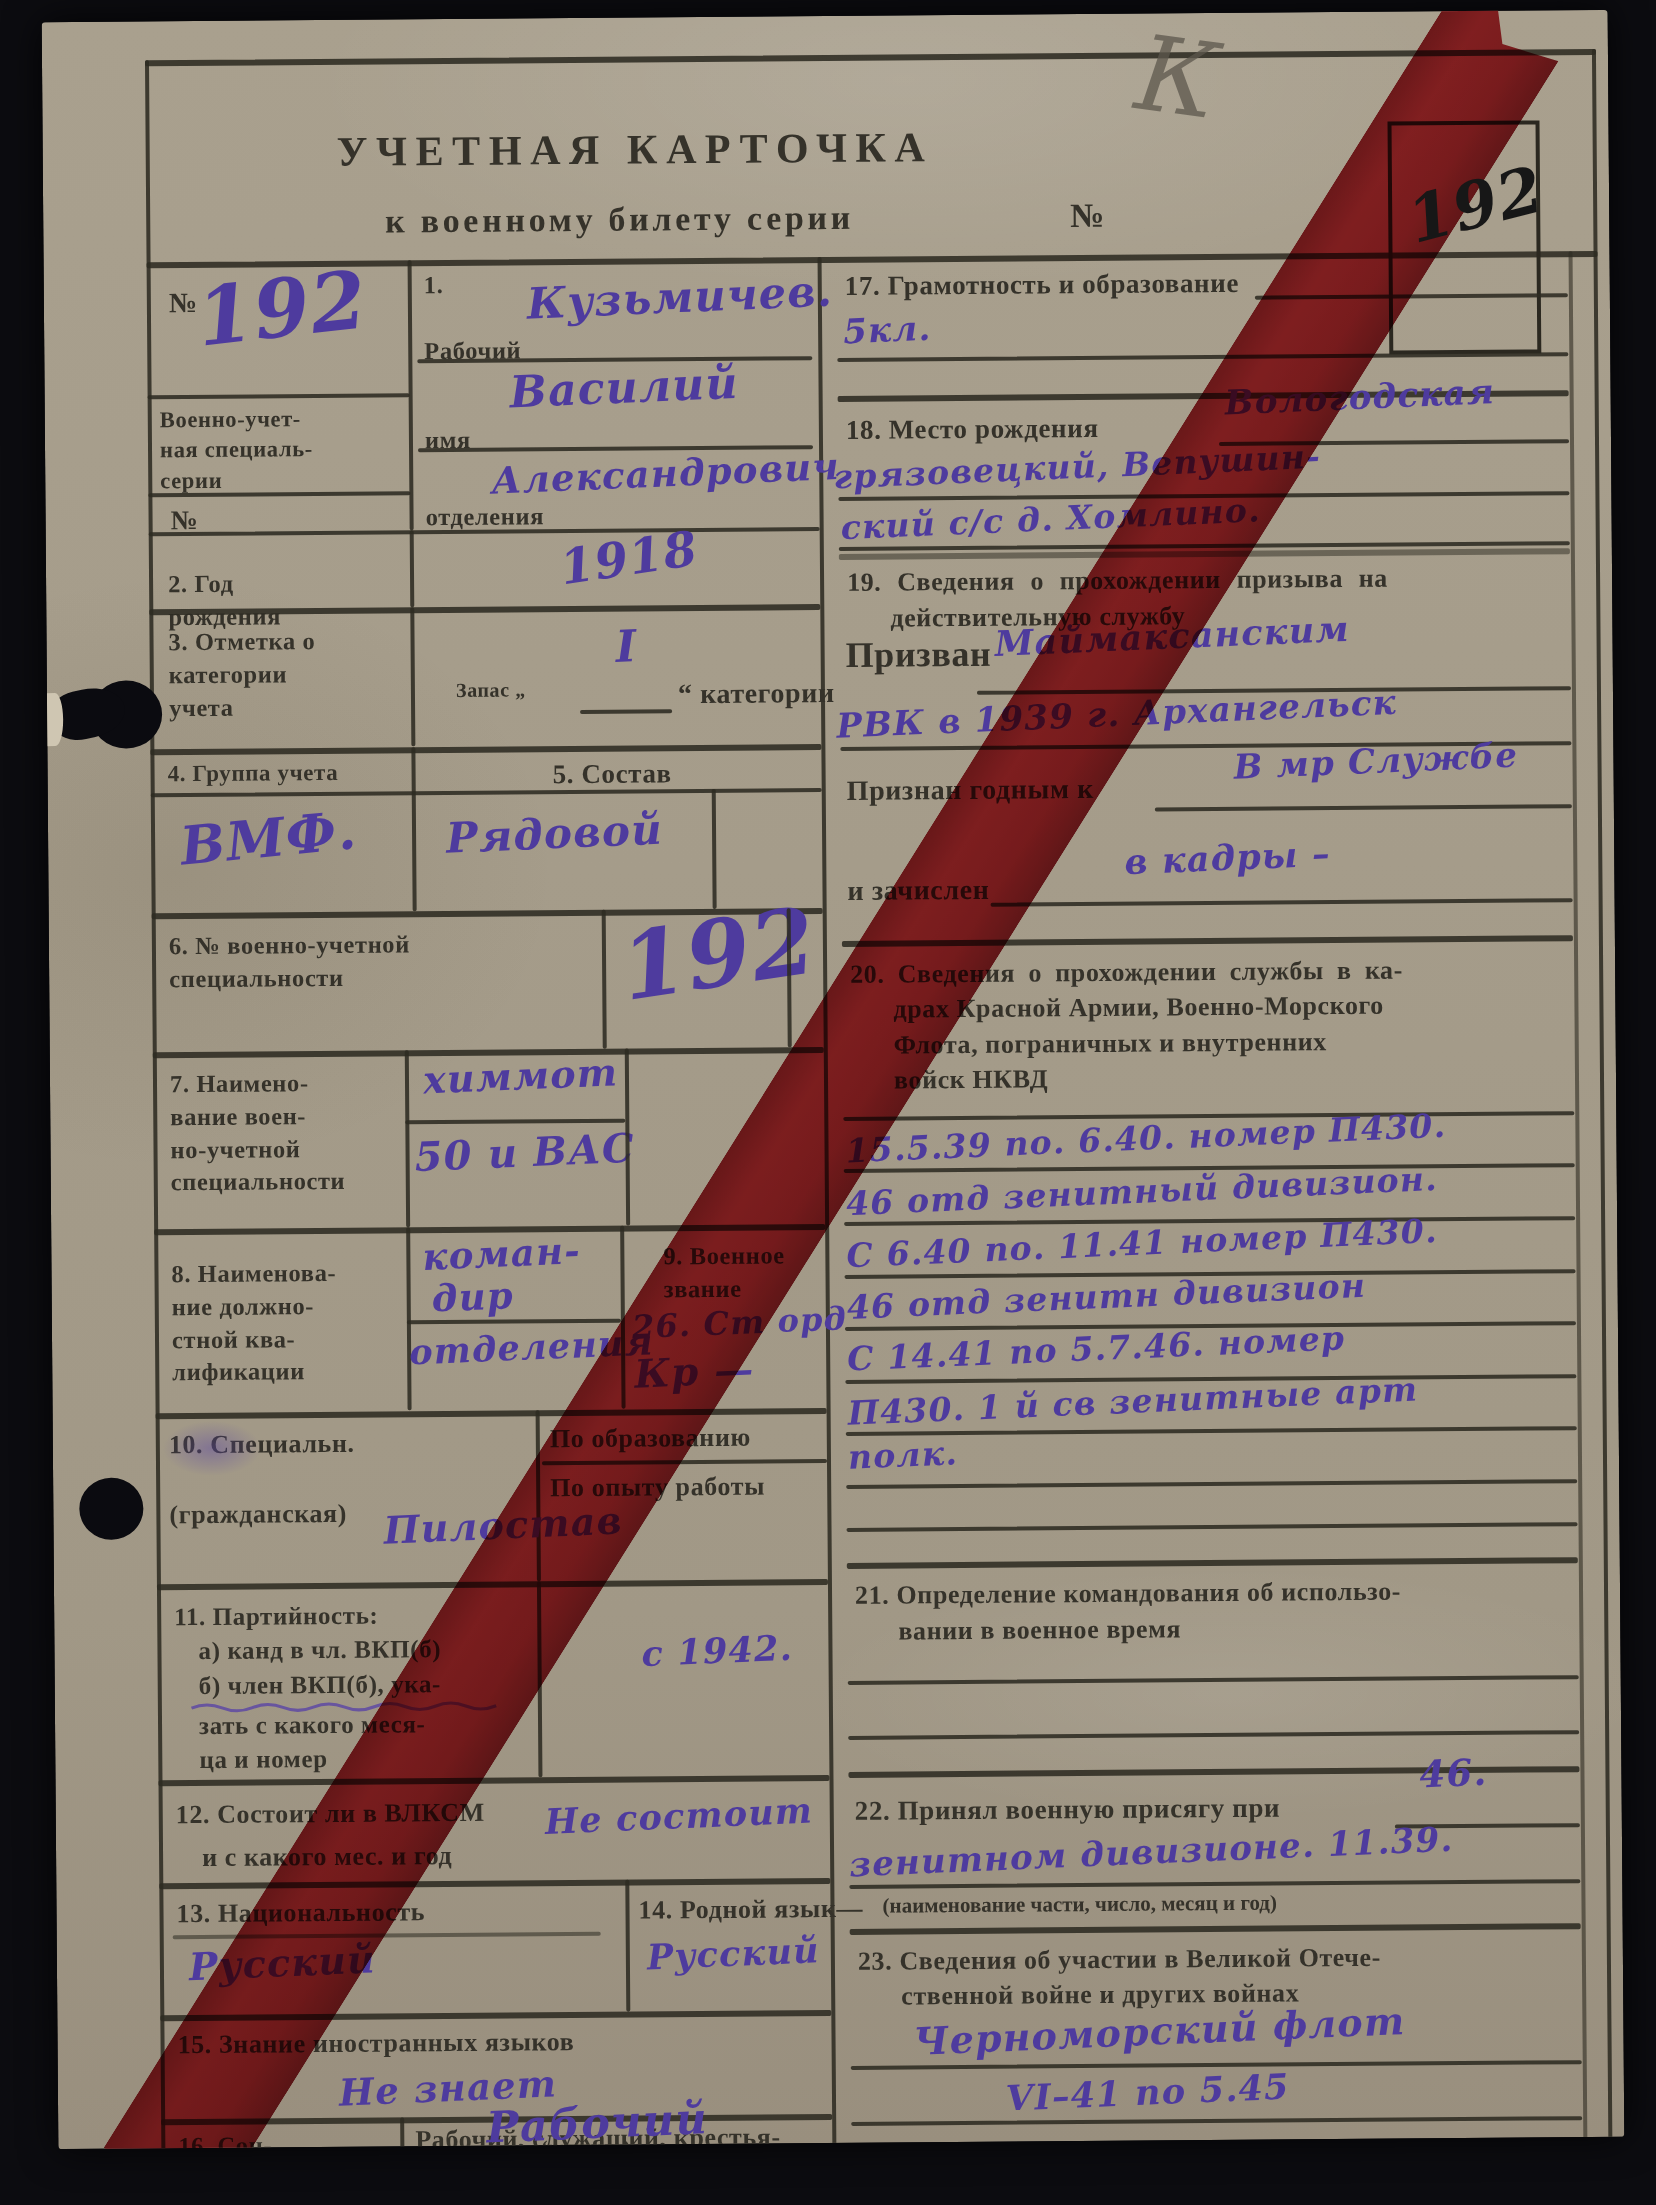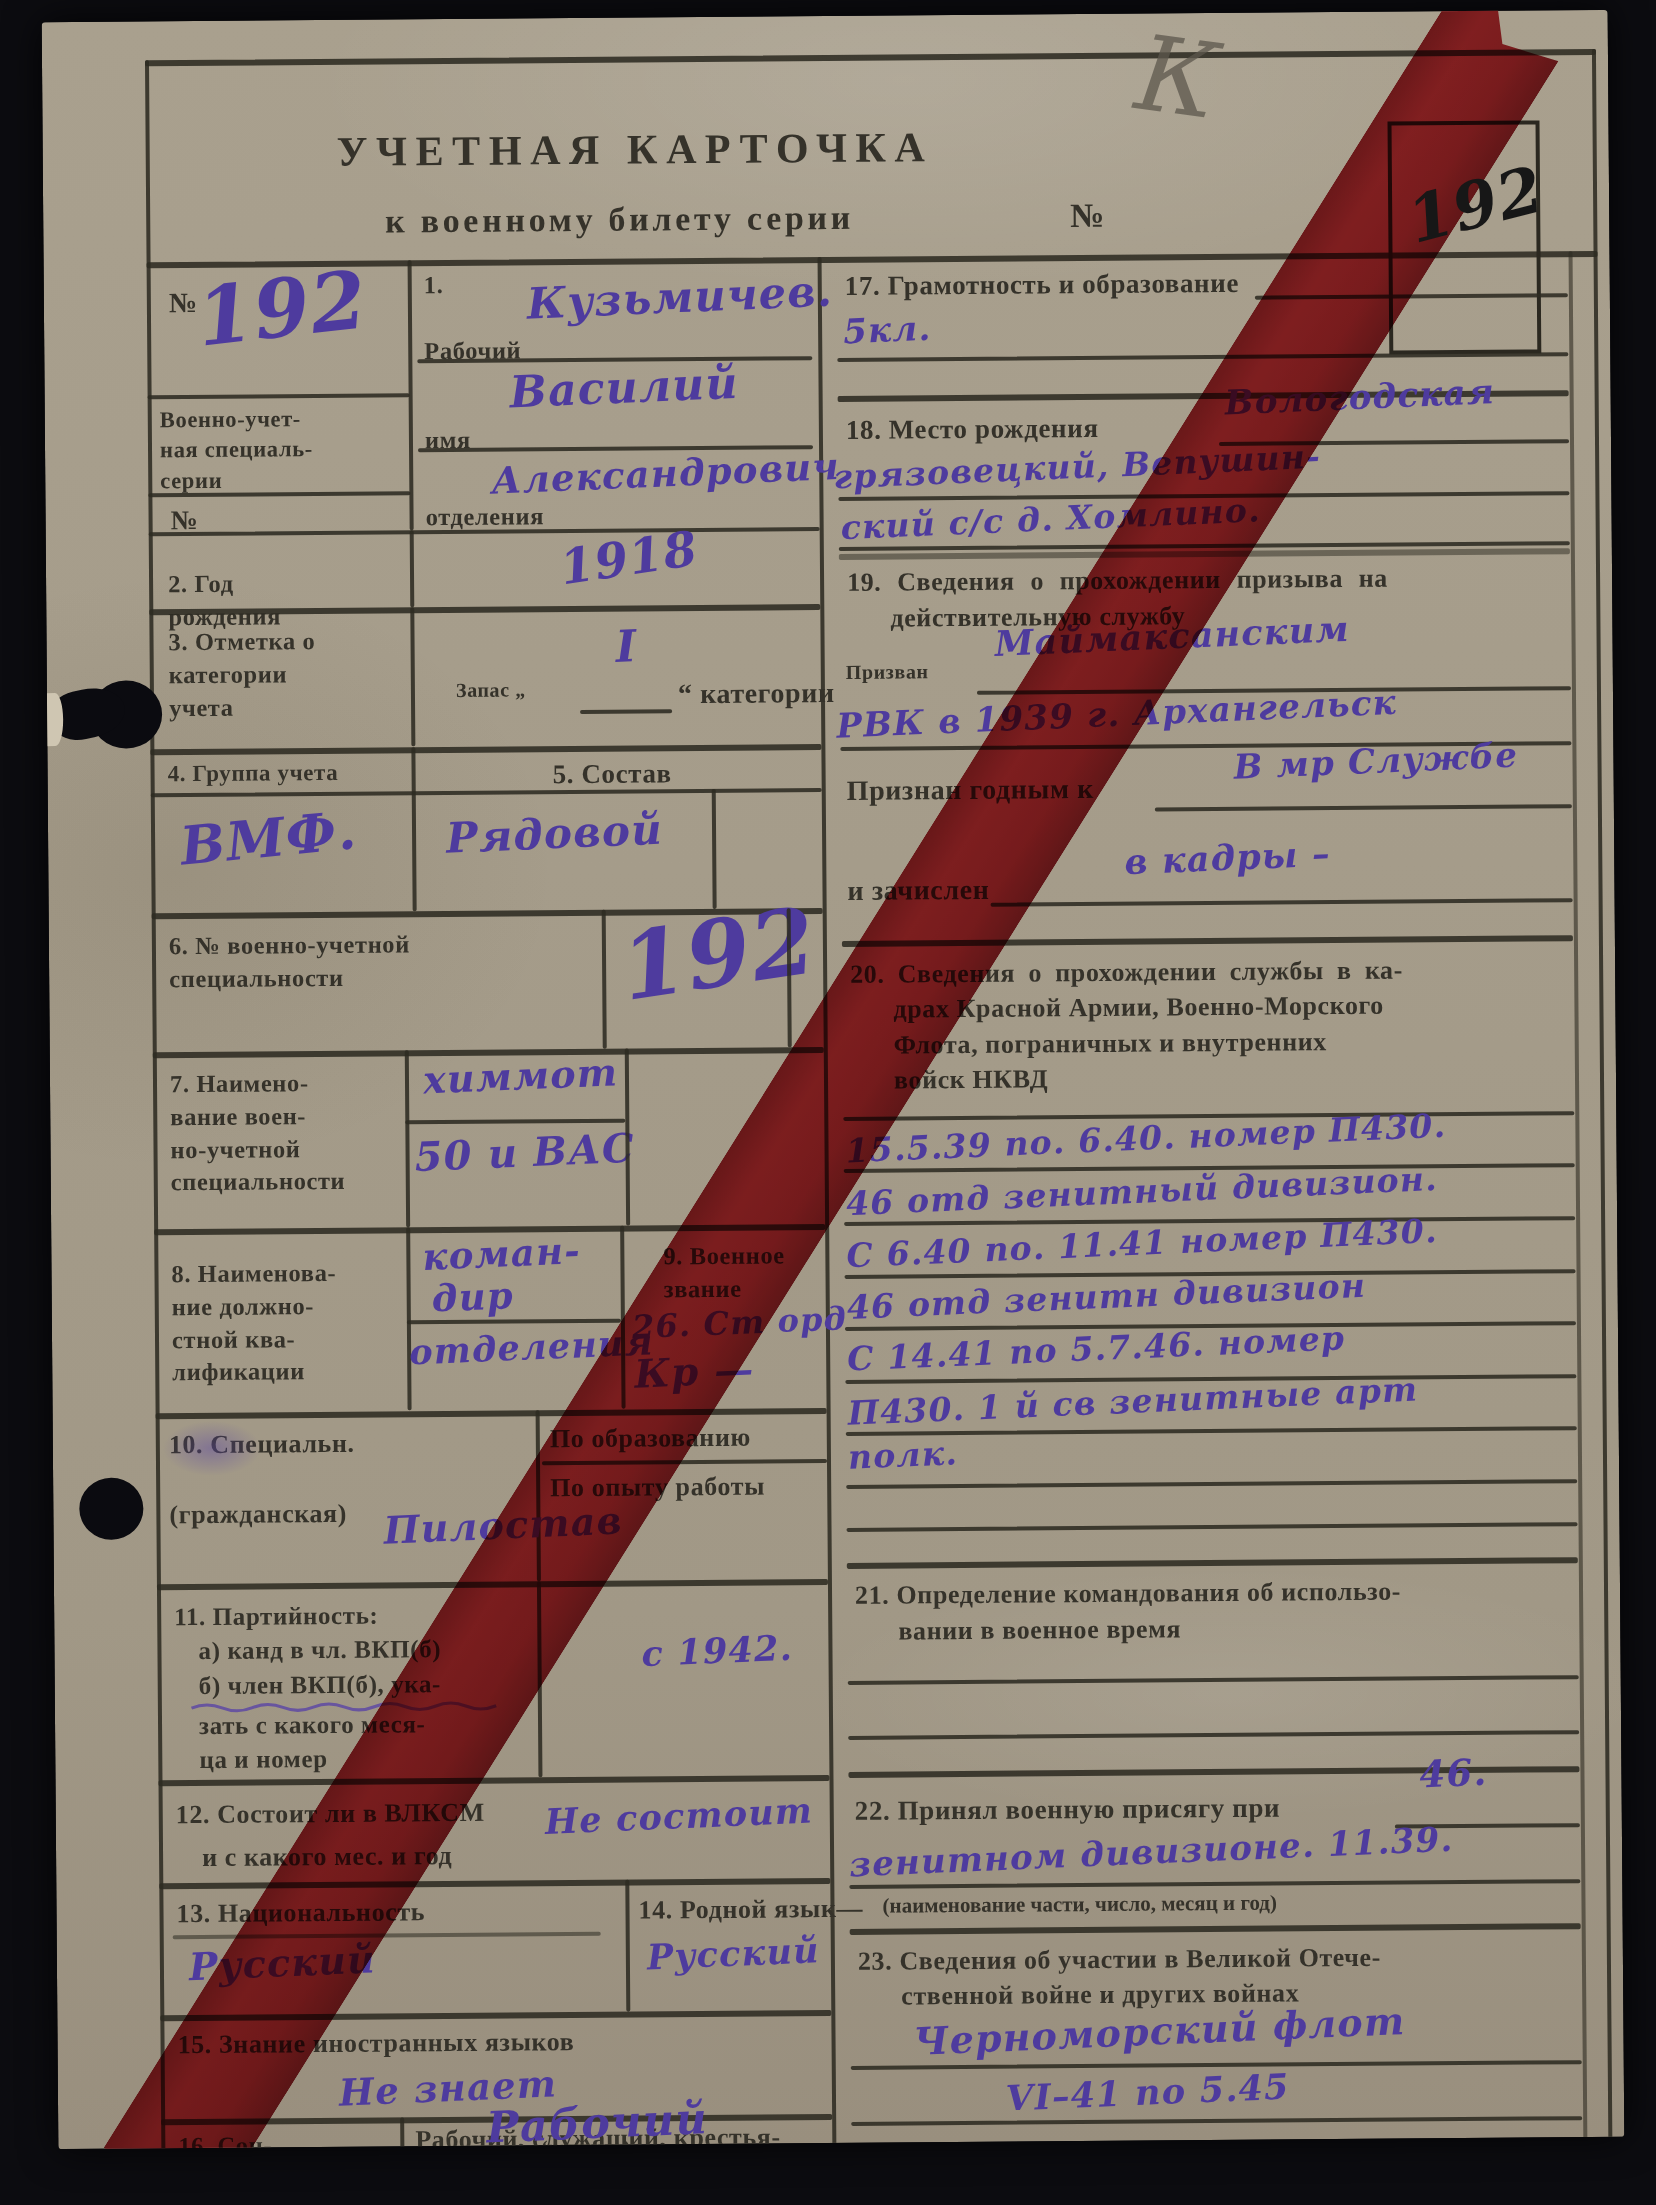--- a/index.html
+++ b/index.html
@@ -194,21 +194,21 @@
   <div class="ln h" style="left:1174px;top:429px;width:350px"></div>
   <div class="hw" style="left:788px;top:435px;font-size:33px">грязовецкий, Вепушин-</div>
   <div class="ln h" style="left:793px;top:481px;width:731px"></div>
   <div class="hw" style="left:795px;top:487px;font-size:33px">ский с/с д. Хомлино.</div>
   <div class="ln h" style="left:793px;top:531px;width:731px"></div>
   <div class="ln hk" style="left:793px;top:538px;width:731px;opacity:.5"></div>
 
   <div class="p" style="left:801px;top:550px;font-size:26px;word-spacing:8.6px">19. Сведения о прохождении призыва на</div>
   <div class="p" style="left:844px;top:586px;font-size:26px">действительную службу</div>
   <div class="hw" style="left:948px;top:604px;font-size:35px">Маймаксанским</div>
-  <div class="p" style="left:799px;top:643px;font-size:20px">Призван</div>
+  <div class="p" style="left:799px;top:615px;font-size:36px">Призван</div>
   <div class="ln h" style="left:930px;top:676px;width:594px"></div>
   <div class="hw" style="left:789px;top:682px;font-size:34px">РВК в 1939 г. Архангельск</div>
   <div class="ln h" style="left:793px;top:731px;width:731px"></div>
   <div class="p" style="left:799px;top:756px;font-size:28px">Признан годным к</div>
   <div class="hw" style="left:1186px;top:731px;font-size:34px">В мр Службе</div>
   <div class="ln h" style="left:1107px;top:794px;width:417px"></div>
   <div class="hw" style="left:1076px;top:826px;font-size:35px">в кадры –</div>
   <div class="p" style="left:799px;top:856px;font-size:28px">и зачислен</div>
   <div class="ln h" style="left:942px;top:888px;width:582px"></div>
 

